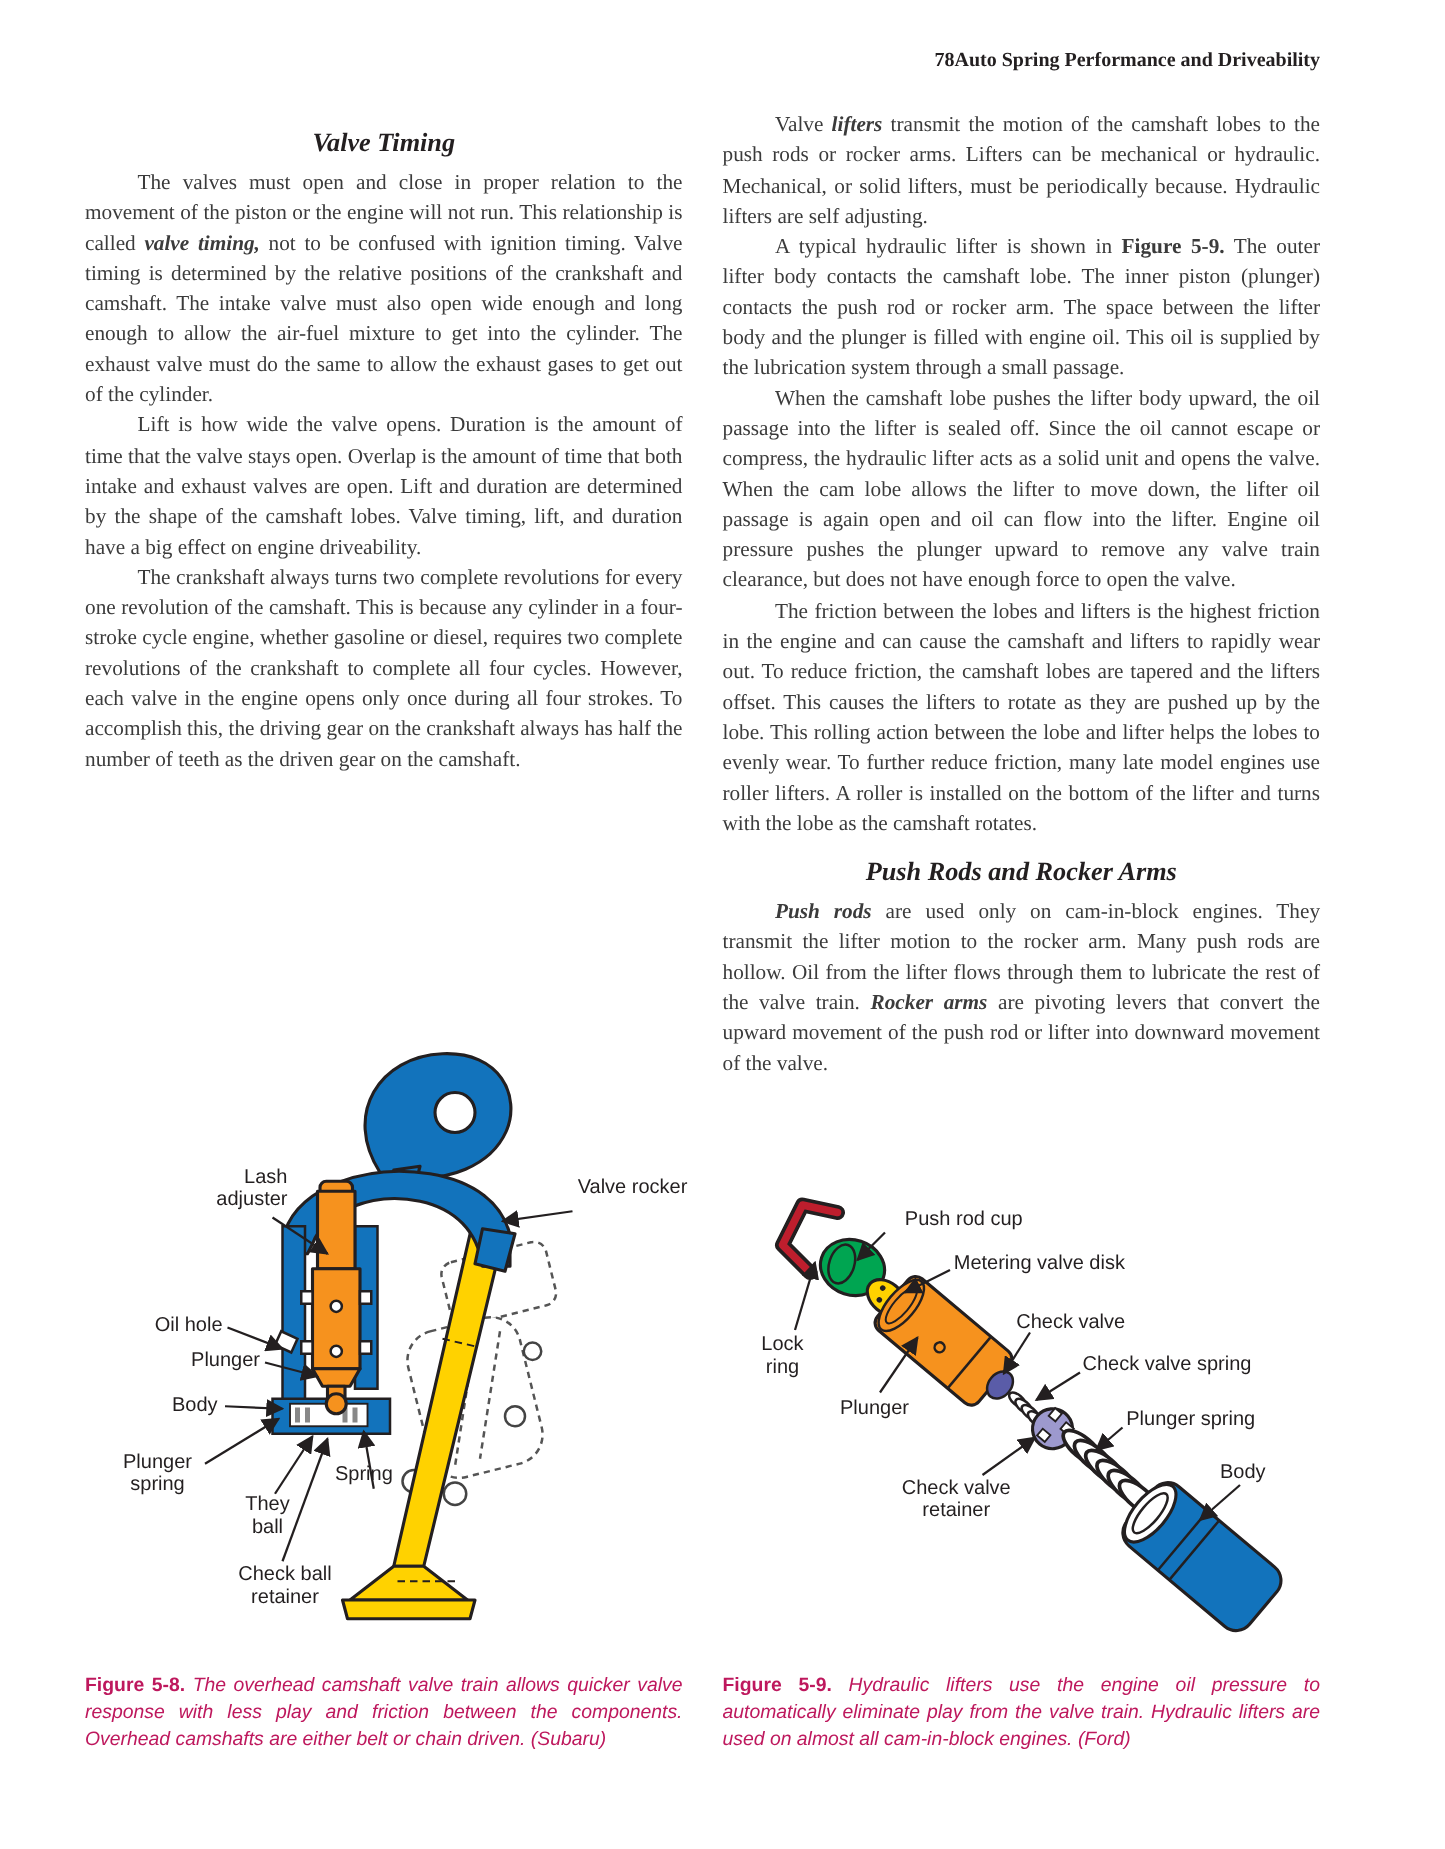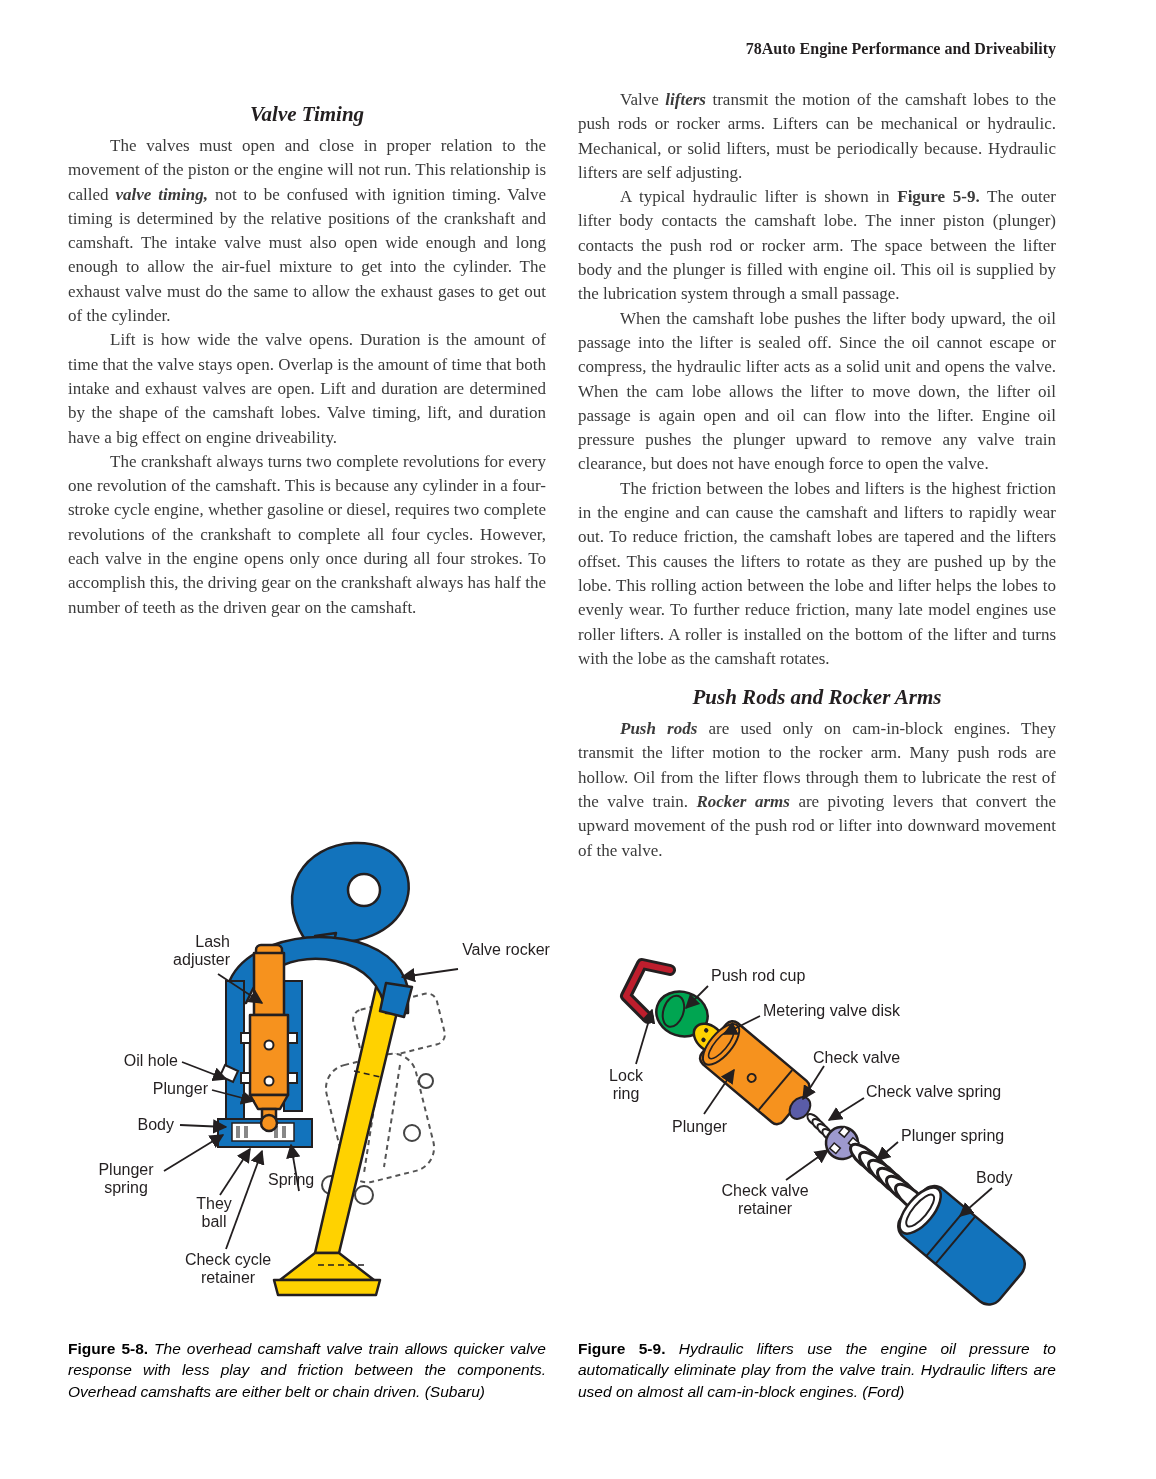--- a/index.html
+++ b/index.html
@@ -33,33 +33,33 @@
   .fig58{left:68px; top:833px; width:478px; height:480px;}
   .fig59{left:578px; top:952px; width:478px; height:360px;}
   .figure svg{position:absolute; left:0; top:0;}
   .flabel{
     position:absolute; font-size:16px; line-height:18px; color:var(--ink);
   }
   .t-right{text-align:right;} .t-center{text-align:center;} .t-left{text-align:left;}
   .caption{
     position:absolute; top:1322px; width:478px;
     font-family:"Liberation Sans", sans-serif; font-size:15.5px; line-height:21.5px;
-    text-align:justify; color:#000000;
+    text-align:justify; color:#be185d;
   }
   .cap58{left:68px;} .cap59{left:578px;}
   .caption .i{font-style:italic;}
 </style>
 </head>
 <body>
 
 <div class="page">
 
   <div class="runhead">
     <span>78</span>
-    <span>Auto Engine Performance and Driveability</span>
+    <span>Auto Spring Performance and Driveability</span>
   </div>
 
   <div class="col col-left">
     <h2 class="section">Valve Timing</h2>
     <p class="body-par indent"><span>The valves must open and close in proper relation to the movement of the piston or the engine will not run. This relationship is called </span><span class="b i">valve timing,</span><span> not to be confused with ignition timing. Valve timing is determined by the relative positions of the crankshaft and camshaft. The intake valve must also open wide enough and long enough to allow the air-fuel mixture to get into the cylinder. The exhaust valve must do the same to allow the exhaust gases to get out of the cylinder.</span></p>
     <p class="body-par indent"><span>Lift is how wide the valve opens. Duration is the amount of time that the valve stays open. Overlap is the amount of time that both intake and exhaust valves are open. Lift and duration are determined by the shape of the camshaft lobes. Valve timing, lift, and duration have a big effect on engine driveability.</span></p>
     <p class="body-par indent"><span>The crankshaft always turns two complete revolutions for every one revolution of the camshaft. This is because any cylinder in a four-stroke cycle engine, whether gasoline or diesel, requires two complete revolutions of the crankshaft to complete all four cycles. However, each valve in the engine opens only once during all four strokes. To accomplish this, the driving gear on the crankshaft always has half the number of teeth as the driven gear on the camshaft.</span></p>
   </div>
 
   <div class="col col-right">
@@ -155,21 +155,21 @@
       </g>
     </svg>
     <div class="flabel t-right" style="left:78px;top:100px;width:84px;">Lash adjuster</div>
     <div class="flabel t-center" style="left:390px;top:108px;width:96px;">Valve rocker</div>
     <div class="flabel t-right" style="left:30px;top:219px;width:80px;">Oil hole</div>
     <div class="flabel t-right" style="left:56px;top:247px;width:84px;">Plunger</div>
     <div class="flabel t-right" style="left:40px;top:283px;width:66px;">Body</div>
     <div class="flabel t-center" style="left:22px;top:328px;width:72px;">Plunger spring</div>
     <div class="flabel t-center" style="left:118px;top:362px;width:56px;">They ball</div>
     <div class="flabel t-left" style="left:200px;top:338px;width:60px;">Spring</div>
-    <div class="flabel t-center" style="left:112px;top:418px;width:96px;">Check cycle retainer</div>
+    <div class="flabel t-center" style="left:112px;top:418px;width:96px;">Check ball retainer</div>
   </div>
 
   <div class="figure fig59">
     <svg width="478" height="360" viewBox="0 0 478 360">
       <defs>
         <marker id="ah9" viewBox="0 0 10 10" refX="9" refY="5" markerWidth="8" markerHeight="8" orient="auto-start-reverse">
           <path d="M0,0 L10,5 L0,10 z" fill="var(--ink)"></path>
         </marker>
       </defs>
 
@@ -237,21 +237,21 @@
         <line x1="182" y1="64" x2="146" y2="82" marker-end="url(#ah9)"></line>
         <line x1="246" y1="114" x2="225" y2="147" marker-end="url(#ah9)"></line>
         <line x1="58" y1="112" x2="74" y2="58" marker-end="url(#ah9)"></line>
         <line x1="286" y1="146" x2="251" y2="168" marker-end="url(#ah9)"></line>
         <line x1="126" y1="162" x2="156" y2="118" marker-end="url(#ah9)"></line>
         <line x1="320" y1="190" x2="299" y2="208" marker-end="url(#ah9)"></line>
         <line x1="414" y1="236" x2="382" y2="264" marker-end="url(#ah9)"></line>
         <line x1="208" y1="228" x2="250" y2="198" marker-end="url(#ah9)"></line>
       </g>
     </svg>
-    <div class="flabel t-left" style="left:133px;top:15px;width:120px;">Push rod cup</div>
+    <div class="flabel t-left" style="left:133px;top:15px;width:120px;text-align:center;">Push rod cup</div>
     <div class="flabel t-left" style="left:185px;top:50px;width:180px;">Metering valve disk</div>
     <div class="flabel t-left" style="left:235px;top:97px;width:110px;">Check valve</div>
     <div class="flabel t-center" style="left:22px;top:115px;width:52px;">Lock ring</div>
     <div class="flabel t-left" style="left:288px;top:131px;width:180px;">Check valve spring</div>
     <div class="flabel t-left" style="left:94px;top:166px;width:70px;">Plunger</div>
     <div class="flabel t-left" style="left:323px;top:175px;width:130px;">Plunger spring</div>
     <div class="flabel t-left" style="left:398px;top:217px;width:60px;">Body</div>
     <div class="flabel t-center" style="left:132px;top:230px;width:110px;">Check valve retainer</div>
   </div>
 

